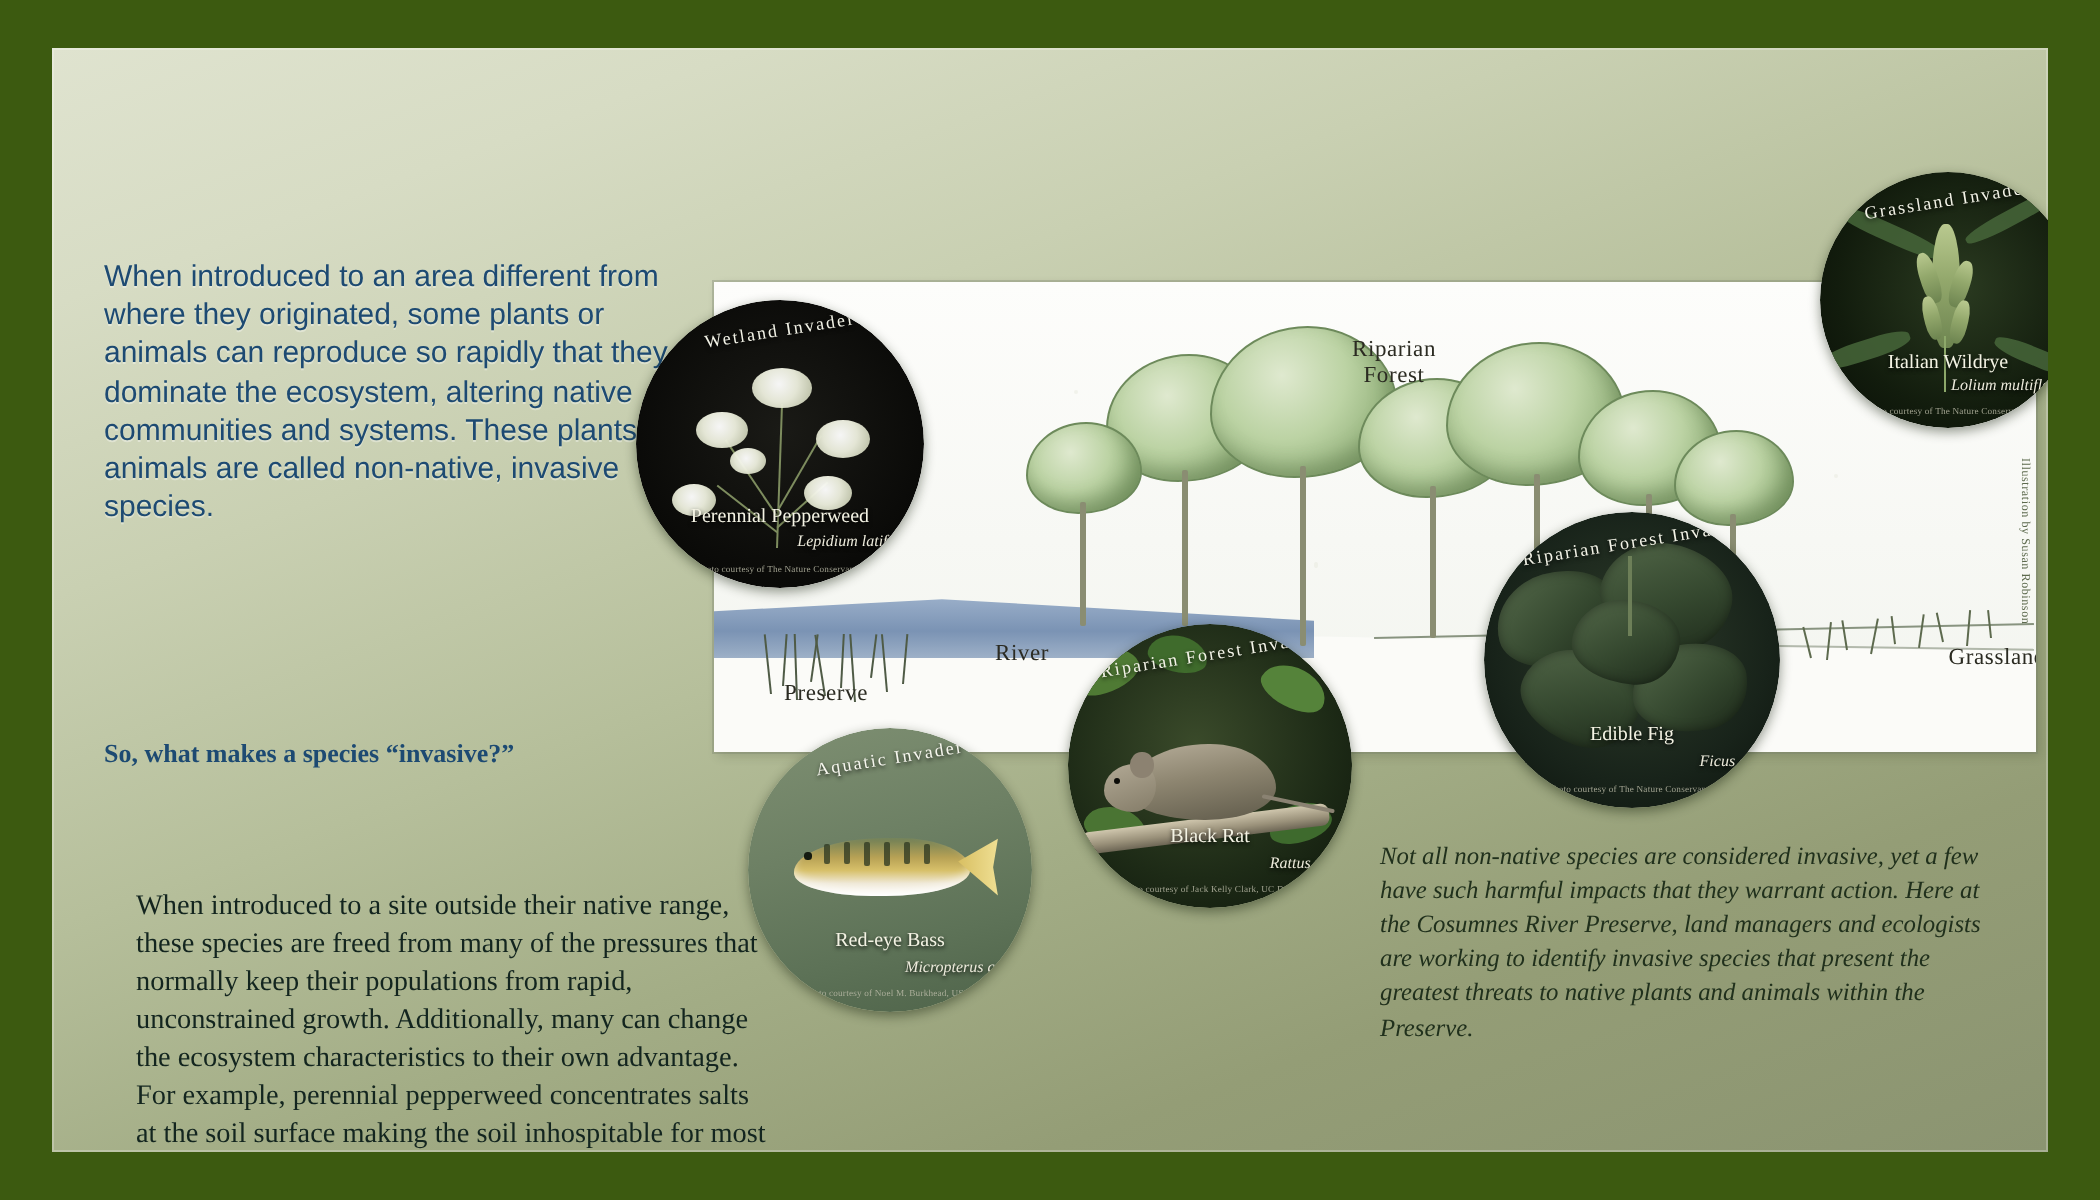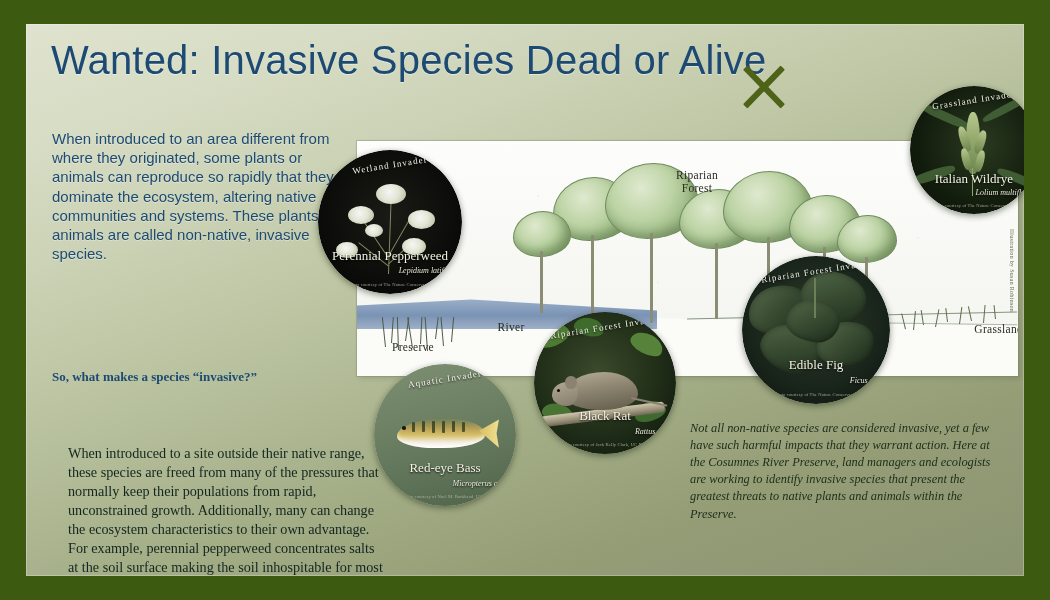--- a/index.html
+++ b/index.html
@@ -140,21 +140,21 @@
   .med-top-label{
     position:absolute;left:0;right:0;top:7%;text-align:center;
     font-family:"Liberation Serif", serif;
     font-size:9px;color:#f2f2e6;letter-spacing:1.1px;
     text-shadow:0 1px 2px rgba(0,0,0,.85);
     transform:rotate(-9deg);
   }
   .med-name{
     position:absolute;left:0;right:0;bottom:21%;text-align:center;
     font-family:"Liberation Serif", serif;
-    font-size:13px;color:#f4f3e4;
+    font-size:10px;color:#f4f3e4;
     text-shadow:0 1px 2px rgba(0,0,0,.9);
   }
   .med-sci{
     position:absolute;left:0;right:0;bottom:13%;text-align:right;
     font-family:"Liberation Serif", serif;font-style:italic;
     font-size:8px;color:#eceadb;
     text-shadow:0 1px 2px rgba(0,0,0,.9);
   }
   .med-credit{
     position:absolute;left:0;right:0;bottom:5%;text-align:center;
@@ -228,27 +228,20 @@
     border-radius:48% 52% 40% 60%/55% 45% 55% 45%;
     box-shadow:inset 0 0 6px rgba(0,0,0,.4);
   }
 </style>
 </head>
 <body>
 
 <div id="sign">
   <div id="panel">
 
-    <div id="title-wrap">
-      <div id="title">Wanted: Invasive Species Dead or Alive</div>
-      <div id="strike-x">
-        <span class="a"></span>
-          <span class="b"></span>
-      </div>
-    </div>
 
     <div id="intro">When introduced to an area different from where they originated, some plants or animals can reproduce so rapidly that they dominate the ecosystem, altering native communities and systems. These plants and animals are called non-native, invasive species.</div>
 
     <div id="q-head">So, what makes a species “invasive?”</div>
     <div id="q-body">When introduced to a site outside their native range, these species are freed from many of the pressures that normally keep their populations from rapid, unconstrained growth. Additionally, many can change the ecosystem characteristics to their own advantage. For example, perennial pepperweed concentrates salts at the soil surface making the soil inhospitable for most native plants. The native species cannot function in the salty habitat, and perish. These effects can significantly reduce the native biological diversity of an area.</div>
 
     <div id="illus">
       <div class="paper-speck" style="left:40px;top:20px;width:3px;height:3px;"></div>
       <div class="paper-speck" style="left:180px;top:54px;width:2px;height:2px;"></div>
       <div class="paper-speck" style="left:420px;top:30px;width:3px;height:2px;"></div>

